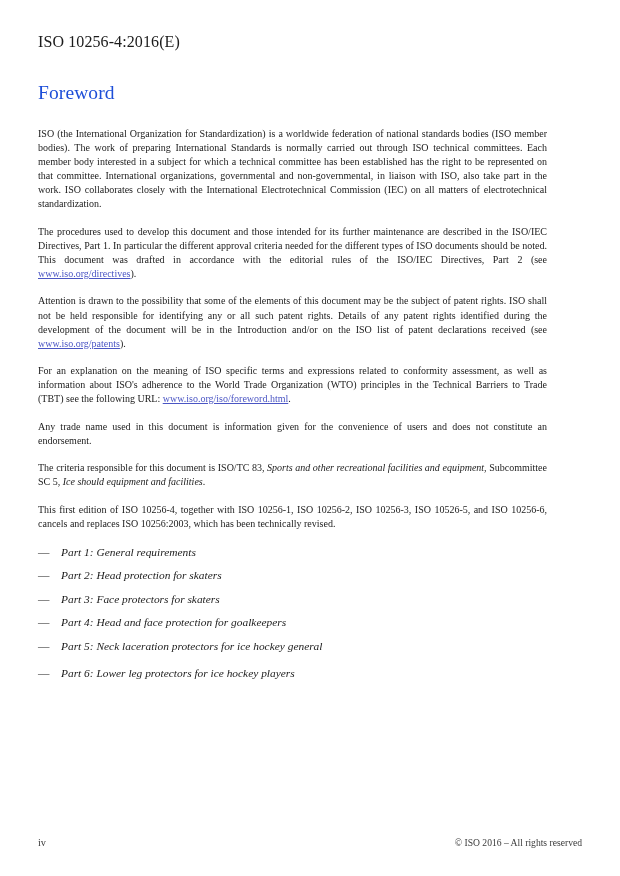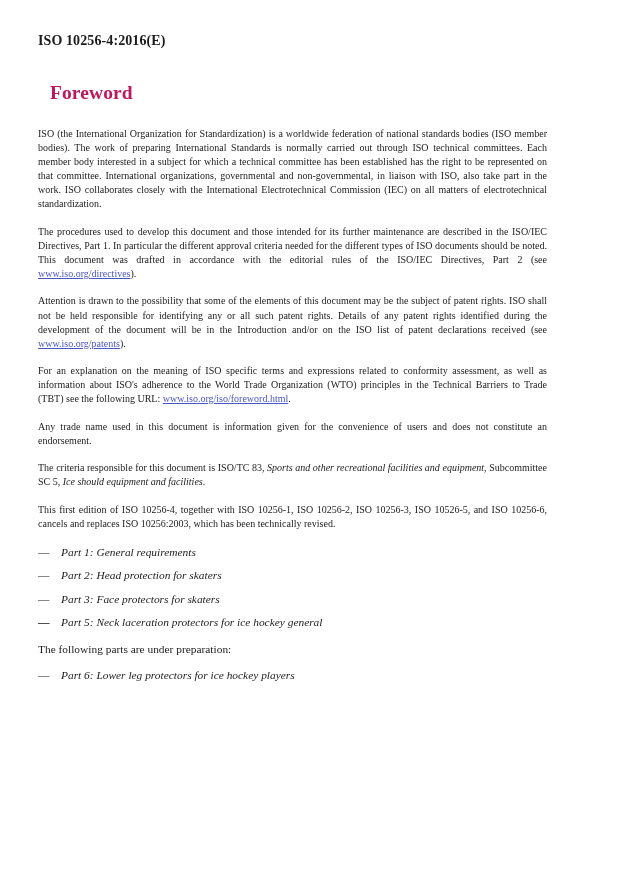--- a/index.html
+++ b/index.html
@@ -16,37 +16,37 @@
     width: 620px;
     height: 876px;
     background: #ffffff;
     box-sizing: border-box;
     overflow: hidden;
   }
   .doc-header {
     position: absolute;
     top: 33px;
     left: 38px;
-    font-size: 14px;
-    font-weight: bold;
+    font-size: 16px;
+    font-weight: normal;
     letter-spacing: 0.1px;
     color: #1b1b1b;
   }
   .content {
     position: absolute;
     top: 82px;
     left: 38px;
     width: 509px;
   }
   h1.page-title {
     font-size: 19.5px;
-    font-weight: bold;
-    margin: 0 0 23px 12px;
+    font-weight: normal;
+    margin: 0 0 23px 0;
     letter-spacing: 0.1px;
-    color: #be185d;
+    color: #1d4ed8;
   }
   p.body-par {
     font-size: 10px;
     line-height: 14.05px;
     margin: 0 0 13.5px 0;
     text-align: justify;
     text-justify: inter-word;
     color: #1b1b1b;
     hyphens: none;
   }
@@ -126,29 +126,32 @@
     <p class="body-par"><span>The criteria responsible for this document is ISO/TC 83, </span><em>Sports and other recreational facilities and equipment</em><span>, Subcommittee SC 5, </span><em>Ice should equipment and facilities</em><span>.</span></p>
 
     <p class="body-par">This first edition of ISO 10256-4, together with ISO 10256-1, ISO 10256-2, ISO 10256-3, ISO 10526-5, and ISO 10256-6, cancels and replaces ISO 10256:2003, which has been technically revised.</p>
 
 
     <div class="list-block">
       <ul class="part-list">
         <li><span class="dash">—</span><span>Part 1: General requirements</span></li>
         <li><span class="dash">—</span><span>Part 2: Head protection for skaters</span></li>
         <li><span class="dash">—</span><span>Part 3: Face protectors for skaters</span></li>
-        <li><span class="dash">—</span></li>
+        <li><span class="dash">—</span><span>Part 4: Head and face protection for goalkeepers</span></li>
         <li><span class="dash">—</span><span>Part 5: Neck laceration protectors for ice hockey general</span></li>
       </ul>
     </div>
 
-    <p class="interstitial">The following parts are under preparation:</p>
 
     <div class="list-block-2">
       <ul class="part-list">
         <li><span class="dash">—</span><span>Part 6: Lower leg protectors for ice hockey players</span></li>
       </ul>
     </div>
 
   </div>
 
+  <div class="footer">
+    <span class="pagenum">iv</span>
+    <span class="copyright">© ISO 2016 – All rights reserved</span>
+  </div>
 
 </div>
 
 </body></html>

